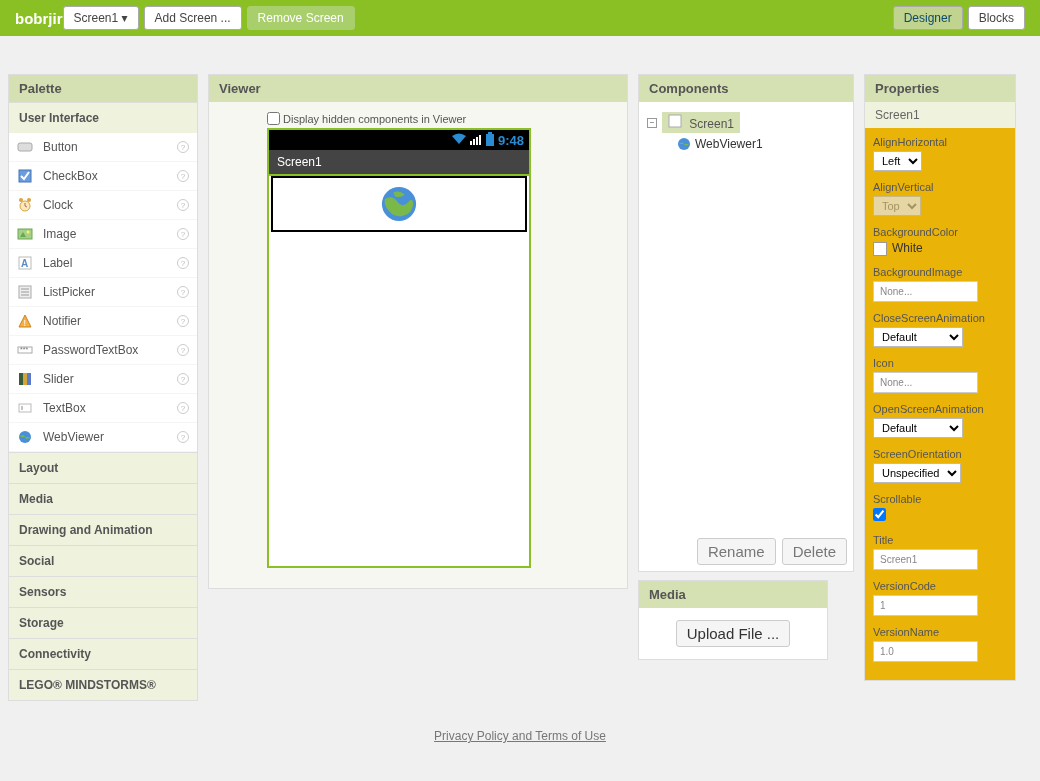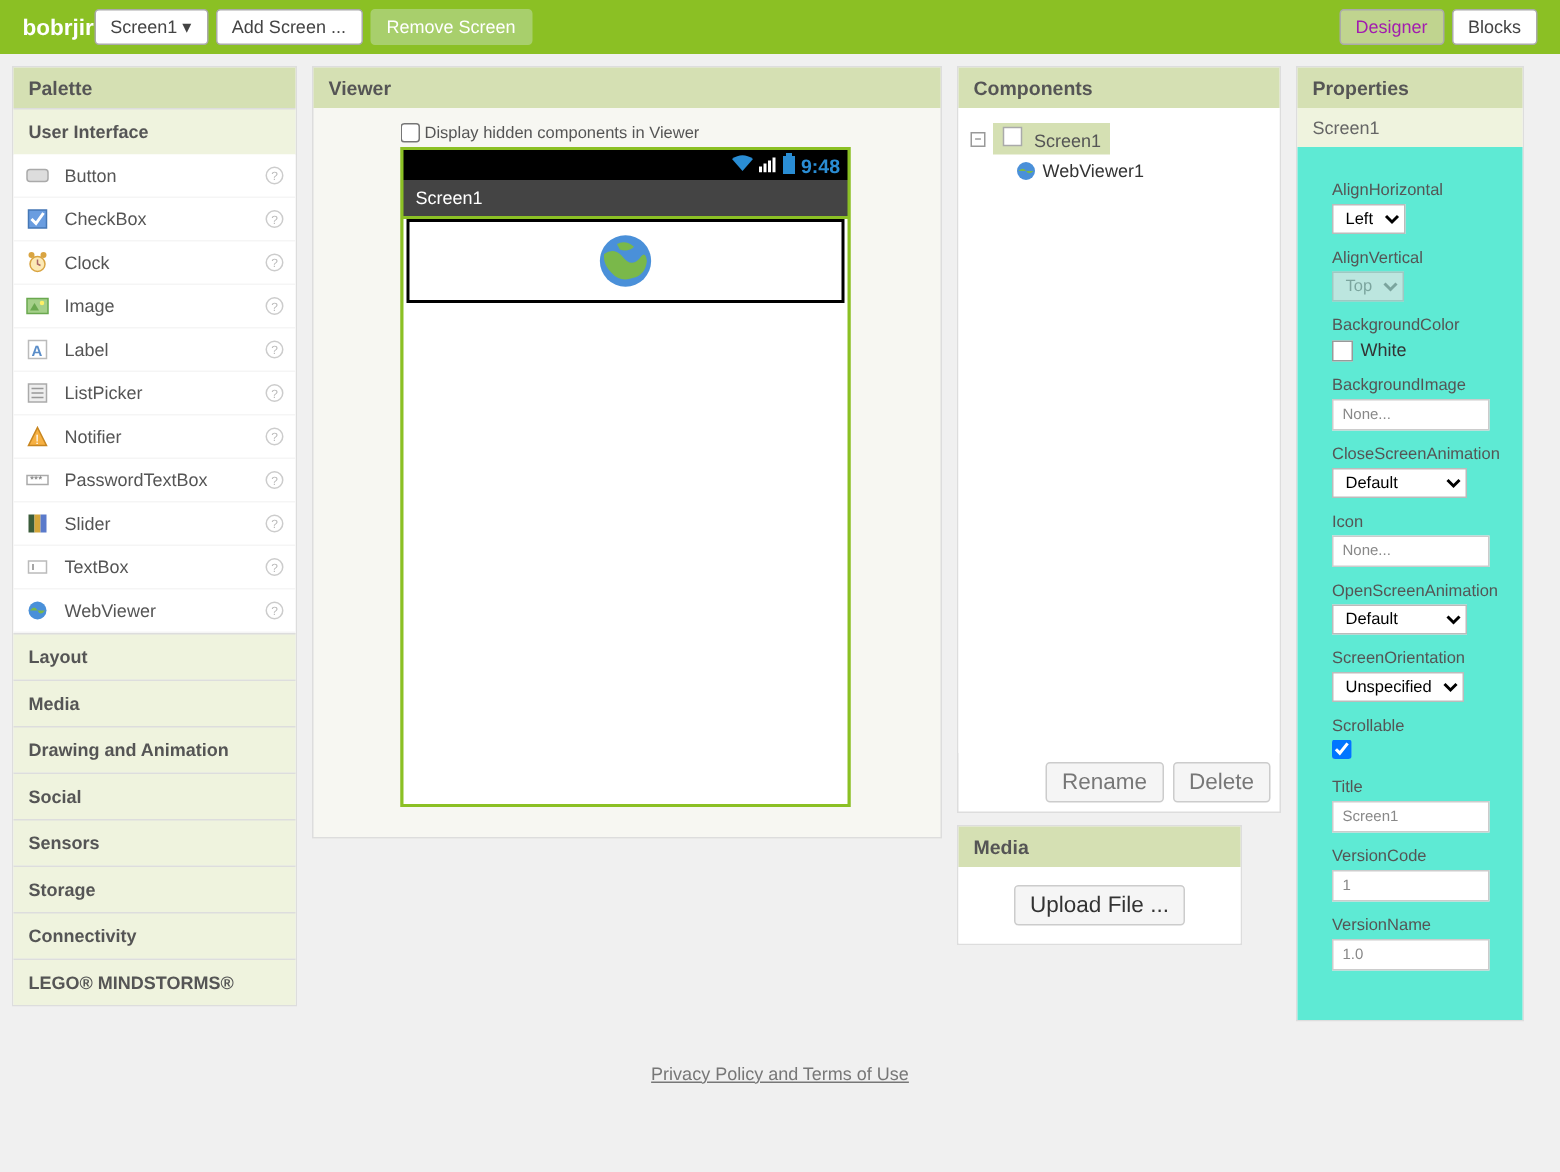--- a/index.html
+++ b/index.html
@@ -2,36 +2,36 @@
 <html><head>
 <meta charset="utf-8">
 <style>
 * { box-sizing: border-box; margin: 0; padding: 0; }
 body { font-family: Arial, Helvetica, sans-serif; font-size: 12px; color: #333; background: #f0f0f0; width: 1040px; }
 .topbar { background: #8bc024; height: 36px; display: flex; align-items: center; padding: 0 10px; }
 .app-title { color: #fff; font-weight: bold; font-size: 15px; margin-left: 5px; }
 .top-btn { background: #fff; border: 1px solid #aaa; border-radius: 3px; padding: 4px 10px; font-size: 12px; margin-right: 5px; cursor: pointer; color: #444; }
 .top-btn.disabled { background: #a8cf6c; border: 1px solid #a8cf6c; color: #fff; cursor: default; }
 .spacer { flex: 1; }
-.top-btn.designer { background: #c0d48f; color: #a21caf; }
+.top-btn.designer { background: #c0d48f; color: #0c4a6e; }
 .main { display: flex; align-items: flex-start; padding: 8px; gap: 10px; }
-.panel { background: #fff; border: 1px solid #ddd; }
+.panel { background: #fff; border: 1px solid #ddd; margin-top: 30px; }
 .panel-header { background: #d5e0b3; padding: 6px 10px; font-weight: bold; font-size: 13px; color: #555; }
 .palette { width: 190px; }
 .cat-header { background: #eff3de; padding: 8px 10px; font-weight: bold; font-size: 12px; color: #555; border-top: 1px solid #ddd; cursor: pointer; }
 .cat-header:first-of-type { border-top: none; }
 .comp-list { background: #fff; }
 .comp-item { display: flex; align-items: center; padding: 6px 8px; border-bottom: 1px solid #f5f5f5; cursor: pointer; }
 .comp-icon { width: 16px; height: 16px; margin-right: 10px; display: inline-flex; align-items: center; justify-content: center; }
 .comp-label { flex: 1; color: #555; font-size: 12px; }
 .help-icon { width: 12px; height: 12px; border: 1px solid #ccc; border-radius: 50%; font-size: 8px; text-align: center; line-height: 11px; color: #bbb; }
 .viewer { width: 420px; background: #f7f7f2; border: 1px solid #ddd; }
 .viewer-body { padding: 10px 10px 20px 10px; }
 .hidden-check { margin-left: 48px; font-size: 11px; color: #555; display: flex; align-items: center; gap: 3px; margin-bottom: 3px; }
-.phone { width: 300px; margin-left: 48px; background: #8bc024; border: 2px solid #8bc024; }
+.phone { width: 264px; margin-left: 48px; background: #8bc024; border: 2px solid #8bc024; }
 .phone-status { background: #000; height: 20px; display: flex; justify-content: flex-end; align-items: center; padding: 0 5px; gap: 4px; }
 .wifi-icon { color: #2a8dd4; font-size: 12px; }
 .bars-icon { color: #fff; font-size: 12px; }
 .batt-icon { color: #2a8dd4; font-size: 12px; }
 .phone-time { color: #2a8dd4; font-size: 13px; font-weight: bold; }
 .phone-title { background: #444; color: #fff; padding: 5px 8px; font-size: 12px; }
 .phone-screen { background: #fff; height: 390px; }
 .webview-box { border: 2px solid #000; margin: 2px; height: 56px; display: flex; align-items: center; justify-content: center; background: #fff; }
 .globe { width: 38px; height: 38px; }
 .components { width: 216px; display: flex; flex-direction: column; }
@@ -41,21 +41,21 @@
 .tree-icon { width: 14px; height: 14px; margin-right: 4px; }
 .tree-row.selected { }
 .tree-row.selected .tree-label-wrap { background: #d5e0b3; padding: 2px 6px; }
 .tree-indent { margin-left: 30px; display: flex; align-items: center; padding: 2px 0; }
 .comp-btns { padding: 6px; display: flex; gap: 6px; justify-content: flex-end; }
 .small-btn { background: #f5f5f5; border: 1px solid #ccc; border-radius: 3px; padding: 4px 10px; font-size: 15px; color: #777; cursor: pointer; }
 .media-panel { width: 190px; margin-top: 8px; }
 .media-body { padding: 12px; text-align: center; background: #fff; }
 .props { width: 152px; }
 .props-sub { background: #eff3de; padding: 6px 10px; font-size: 12px; color: #666; }
-.props-body { padding: 23px; background: #5eead4; }
+.props-body { padding: 8px; background: #eab308; }
 .prop-item { margin-bottom: 10px; }
 .prop-label { font-size: 11px; color: #555; margin-bottom: 3px; }
 .prop-select { border: 1px solid #bbb; padding: 2px 4px; font-size: 11px; background: #fff; }
 .prop-select.disabled { background: #e5e5e5; color: #888; }
 .prop-input { border: 1px solid #ccc; padding: 4px 6px; font-size: 10px; width: 105px; color: #888; }
 .color-swatch { display: inline-block; width: 14px; height: 14px; border: 1px solid #999; background: #fff; vertical-align: middle; margin-right: 5px; }
 .footer { text-align: center; padding: 20px 0 10px 0; font-size: 12px; }
 .footer a { color: #777; }
 .col-right { display: flex; flex-direction: column; }
 </style>

